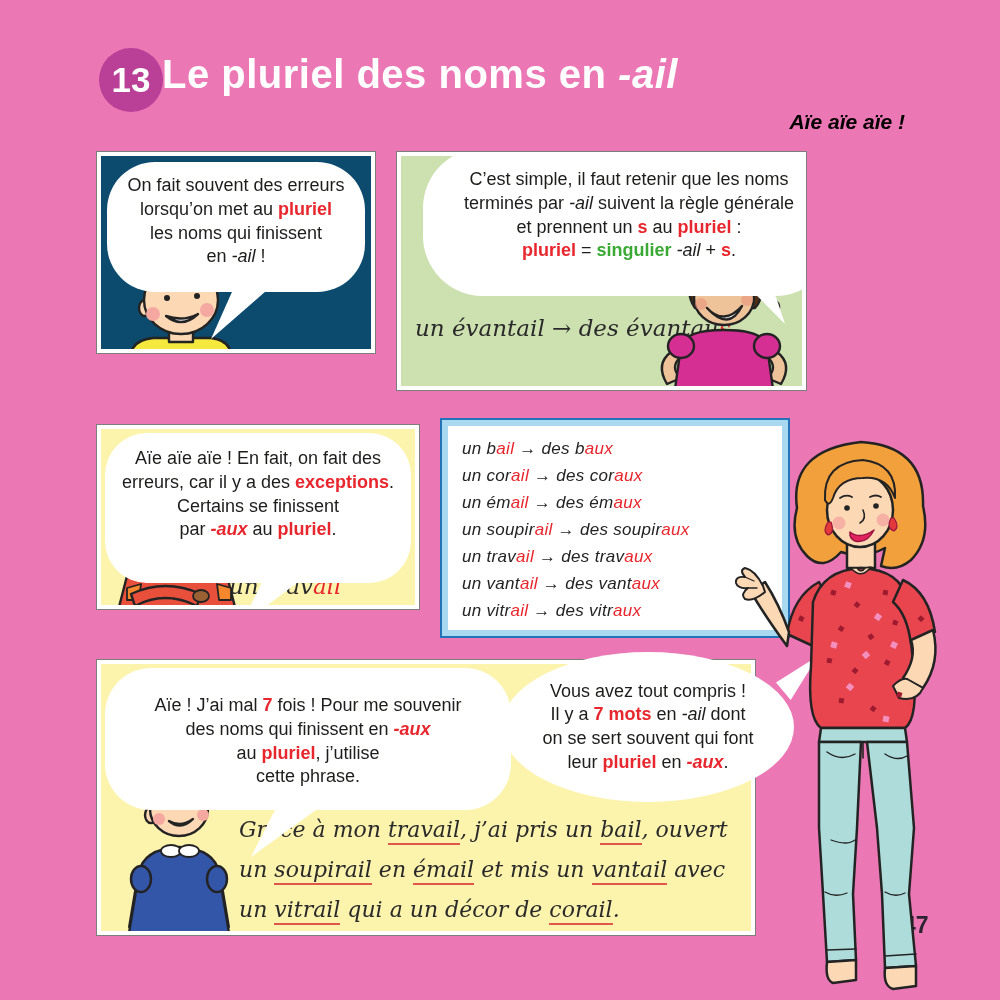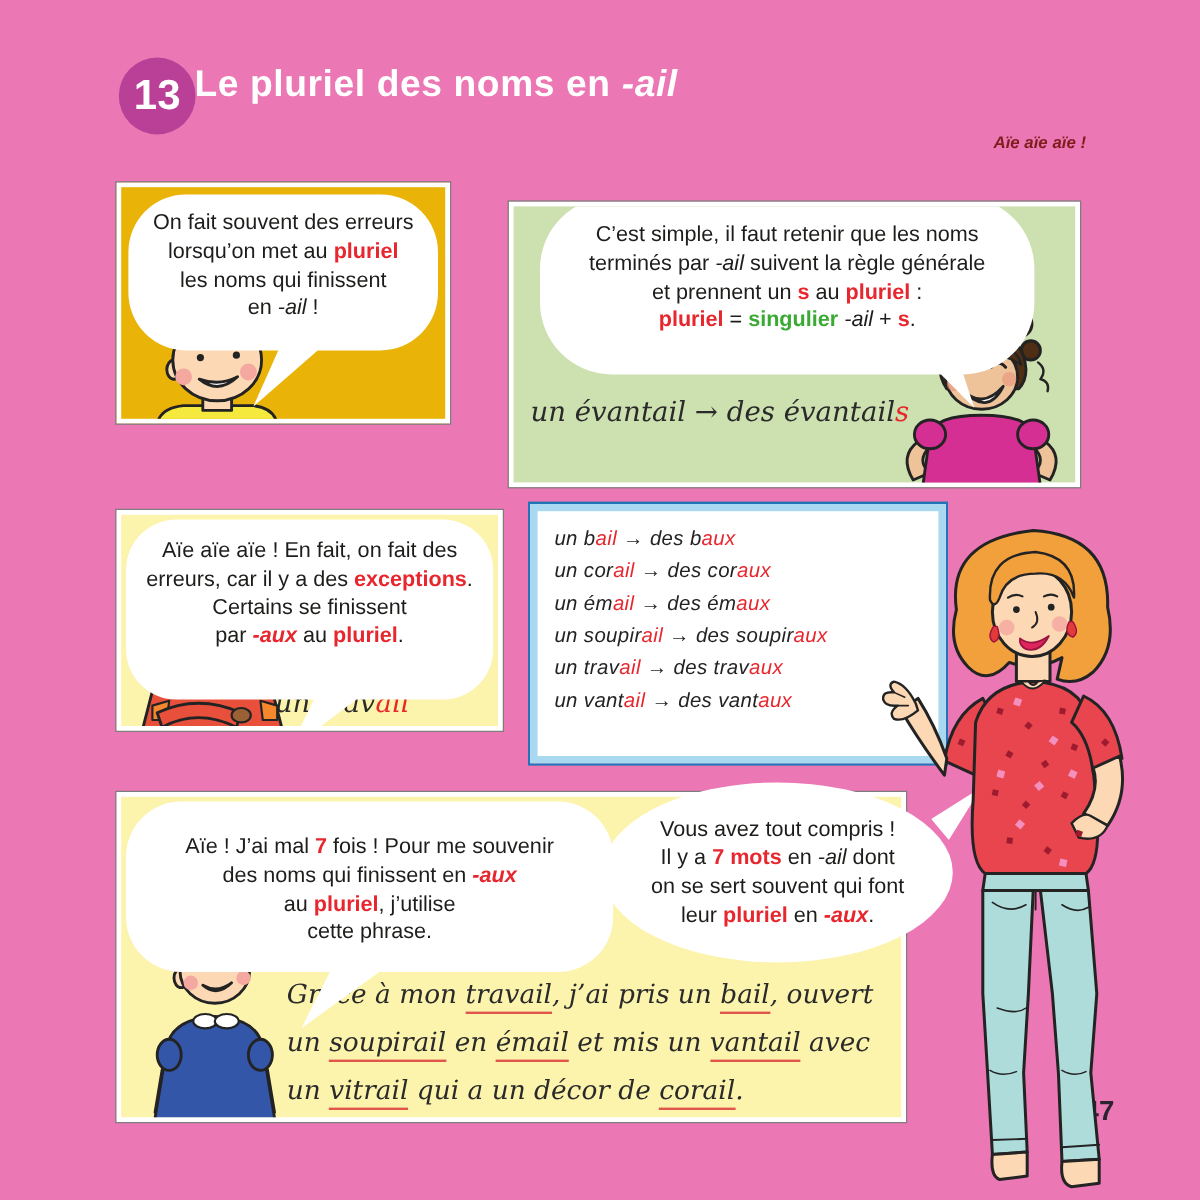--- a/index.html
+++ b/index.html
@@ -3,31 +3,31 @@
 <meta charset="utf-8">
 <style>
   html,body{margin:0;padding:0;background:#ec77b5;}
   .page{position:relative;width:1000px;height:1000px;background:#ec77b5;overflow:hidden;
         font-family:"Liberation Sans",sans-serif;color:#231f20;}
 
   
   .badge{position:absolute;left:99px;top:48px;width:64px;height:64px;border-radius:50%;
          background:#ba3f97;color:#fff;font-size:35px;font-weight:bold;
          display:flex;align-items:center;justify-content:center;}
-  .title{position:absolute;left:162px;top:52px;margin:0;font-size:31px;font-weight:bold;
+  .title{position:absolute;left:162px;top:52px;margin:0;font-size:40px;font-weight:bold;
          color:#fff;letter-spacing:.5px;white-space:nowrap;}
   .title .ital{font-style:italic;}
-  .subtitle{position:absolute;right:95px;top:110px;font-size:14px;font-weight:bold;
-            font-style:italic;color:#7f1d1d;}
+  .subtitle{position:absolute;right:95px;top:110px;font-size:21px;font-weight:bold;
+            font-style:italic;color:#000000;}
   .pagenum{position:absolute;left:903px;top:912px;font-size:23px;font-weight:bold;color:#2b2430;}
 
   
   .panel{position:absolute;box-sizing:border-box;border:4px solid #fff;outline:1.5px solid #7d7d7d;overflow:hidden;}
-  .panel-blue{left:97px;top:152px;width:278px;height:201px;background:#eab308;}
-  .panel-green{left:397px;top:168px;width:476px;height:238px;background:#cde0b0;margin-left:27px;}
+  .panel-blue{left:97px;top:152px;width:278px;height:201px;background:#0c4a6e;}
+  .panel-green{left:397px;top:152px;width:409px;height:238px;background:#cde0b0;}
   .panel-midyellow{left:97px;top:425px;width:322px;height:184px;background:#fcf3ad;}
   .panel-botyellow{left:97px;top:660px;width:658px;height:275px;background:#fcf3ad;}
 
   .panel-list-outer{position:absolute;left:440px;top:418px;width:350px;height:220px;
         box-sizing:border-box;border:2px solid #2273b8;background:#a8d9f0;}
   .panel-list-inner{box-sizing:border-box;width:100%;height:100%;border:6px solid #a8d9f0;
         background:#fff;padding:9px 0 0 14px;}
   .list-row{white-space:nowrap;font-family:"Liberation Sans",sans-serif;font-style:italic;
         font-size:17px;line-height:27px;letter-spacing:.3px;color:#232323;}
 
@@ -167,20 +167,21 @@
   </div>
 
   <div class="panel-list-outer">
     <div class="panel-list-inner">
         <div class="list-row"><span>un b</span><span class="s-redc">ail</span><span> → des b</span><span class="s-redc">aux</span></div>
         <div class="list-row"><span>un cor</span><span class="s-redc">ail</span><span> → des cor</span><span class="s-redc">aux</span></div>
         <div class="list-row"><span>un ém</span><span class="s-redc">ail</span><span> → des ém</span><span class="s-redc">aux</span></div>
         <div class="list-row"><span>un soupir</span><span class="s-redc">ail</span><span> → des soupir</span><span class="s-redc">aux</span></div>
         <div class="list-row"><span>un trav</span><span class="s-redc">ail</span><span> → des trav</span><span class="s-redc">aux</span></div>
         <div class="list-row"><span>un vant</span><span class="s-redc">ail</span><span> → des vant</span><span class="s-redc">aux</span></div>
+        <div class="list-row"><span>un vitr</span><span class="s-redc">ail</span><span> → des vitr</span><span class="s-redc">aux</span></div>
       </div>
   </div>
 
   <div class="panel panel-botyellow">
     <div class="tail t-bot"></div>
     <div class="bubble b-bot"><span>Aïe ! J’ai mal </span><span class="s-red">7</span><span> fois ! Pour me souvenir</span><br><span>des noms qui finissent en </span><span class="s-redital">-aux</span><br><span>au </span><span class="s-red">pluriel</span><span>, j’utilise</span><br><span>cette phrase.</span></div>
     <div class="cursive phrase">
         <div class="phrase-line"><span>Grâce à mon </span><span class="s-u">travail</span><span>, j’ai pris un </span><span class="s-u">bail</span><span>, ouvert</span></div>
         <div class="phrase-line"><span>un </span><span class="s-u">soupirail</span><span> en </span><span class="s-u">émail</span><span> et mis un </span><span class="s-u">vantail</span><span> avec</span></div>
         <div class="phrase-line"><span>un </span><span class="s-u">vitrail</span><span> qui a un décor de </span><span class="s-u">corail</span><span>.</span></div>

